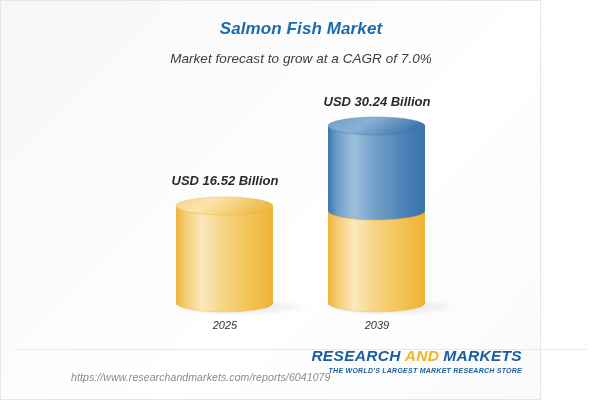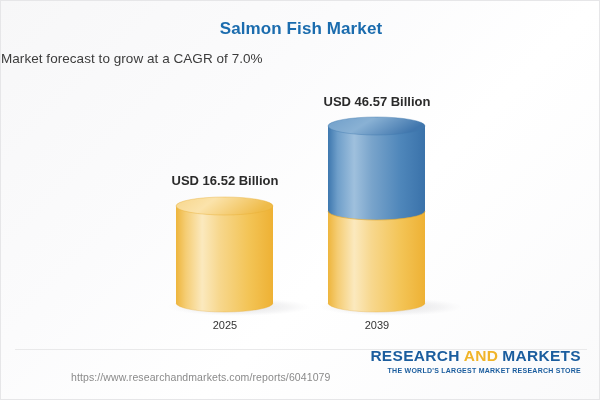--- a/index.html
+++ b/index.html
@@ -9,44 +9,46 @@
   body {
     width: 600px;
     height: 400px;
     overflow: hidden;
     font-family: "Liberation Sans", sans-serif;
     background: #ffffff;
   }
 
   #card {
     position: relative;
-    width: 600px;
+    width: 541px;
     height: 400px;
     box-sizing: border-box;
     background: linear-gradient(135deg, #f7f7f8 0%, #fbfbfc 35%, #ffffff 60%, #fafafb 100%);
     border: 1px solid #e6e6e8;
+    font-style: italic;
   }
 
   
   #chart-title {
     position: absolute;
     top: 18px;
     left: 0;
     width: 600px;
     text-align: center;
     font-size: 17px;
     font-weight: bold;
     color: #1b6cae;
     letter-spacing: 0.1px;
   }
   #chart-subtitle {
     position: absolute;
     top: 50px;
     left: 0;
     width: 600px;
+    text-align: center;
     font-size: 13.5px;
     color: #3c3c3c;
     letter-spacing: 0.05px;
   }
 
   
   #plot {
     position: absolute;
     left: 0;
     top: 0;
@@ -188,21 +190,21 @@
         <path d="M327,210 A48.5,9 0 0 0 424,210" fill="none" stroke="#dfa834" stroke-width="0.9" opacity="0.7"></path>
 
         <ellipse cx="375.5" cy="125" rx="48.5" ry="9" fill="url(#gradBlueCap)"></ellipse>
         <ellipse cx="375.5" cy="125" rx="48.5" ry="9" fill="none" stroke="#3f78ae" stroke-width="0.7" opacity="0.6"></ellipse>
       </g>
     </svg>
 
     
     <div class="value-label" style="left:94px; top:172px;">USD 16.52 Billion</div>
 
-    <div class="value-label" style="left:246px; top:93px;">USD 46.57 Billion</div>
+    <div class="value-label" style="left:246px; top:93px;">USD 30.24 Billion</div>
 
     
     <div class="cat-label" style="left:124px; top:318px;">2025</div>
 
     <div class="cat-label" style="left:276px; top:318px;">2039</div>
   </div>
 
   <div id="footer-divider"></div>
 
   <div id="footer-url">https://www.researchandmarkets.com/reports/6041079</div>

